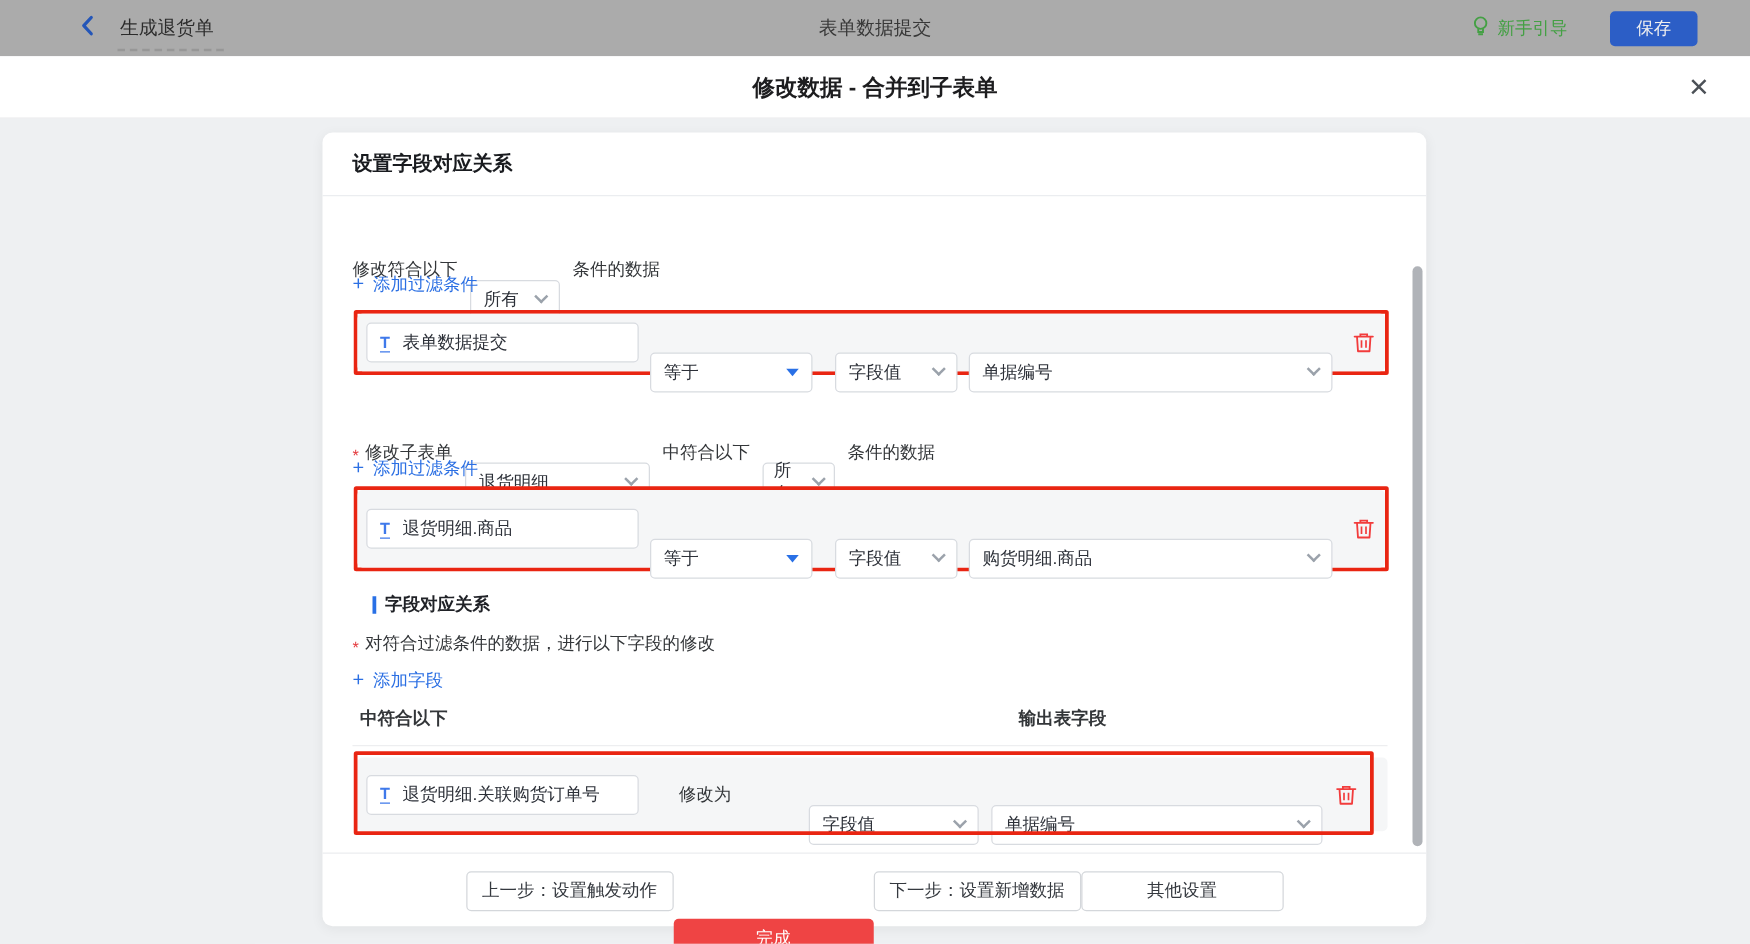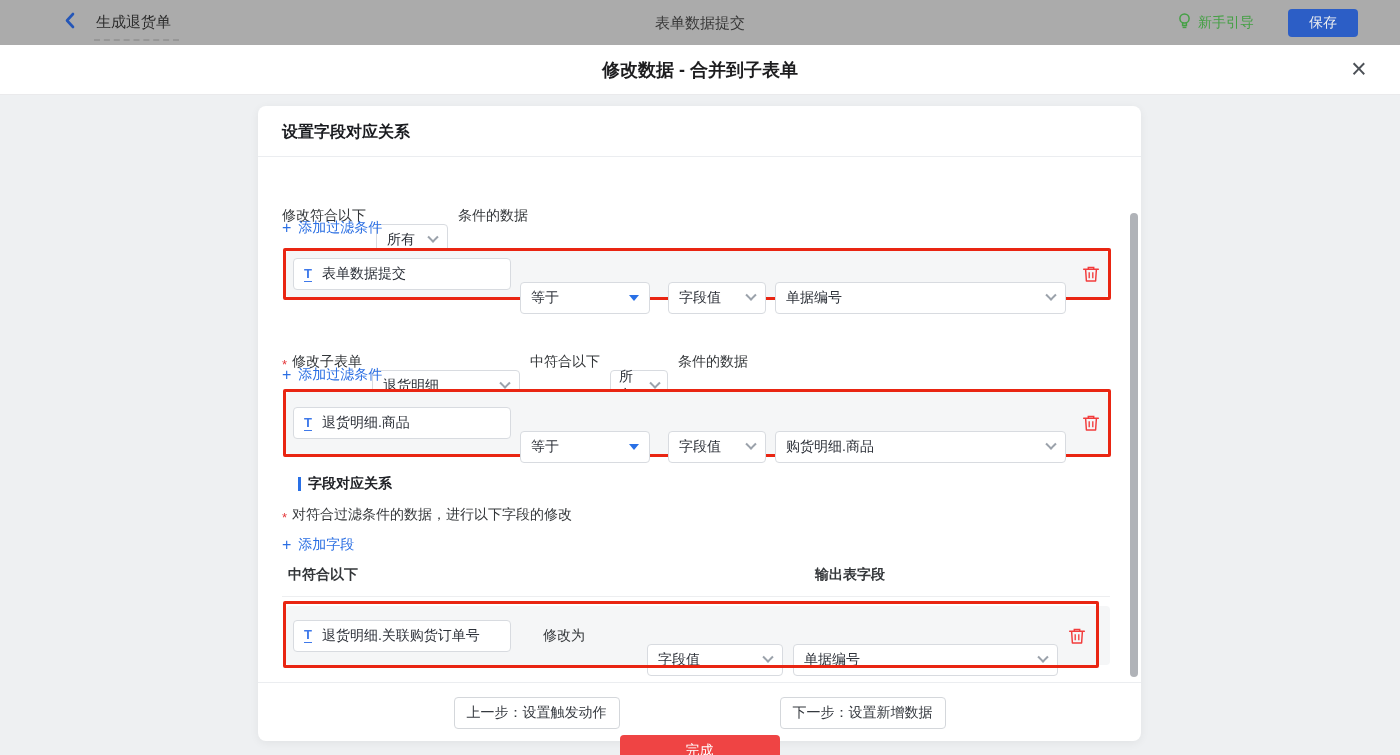--- a/index.html
+++ b/index.html
@@ -259,18 +259,19 @@
 
         <div class="redbox-overlay" style="left:25px; top:444px; width:816px; height:67px;"></div>
 
         <div class="scroll-thumb"></div>
       </div>
 
       <div class="card-footer">
         <button class="fbtn prev">上一步：设置触发动作</button>
         <button class="fbtn done">完成</button>
         <button class="fbtn next">下一步：设置新增数据</button>
+        <button class="fbtn other">其他设置</button>
       </div>
 
     </div>
   </div>
 
 </div>
 
 </body></html>

